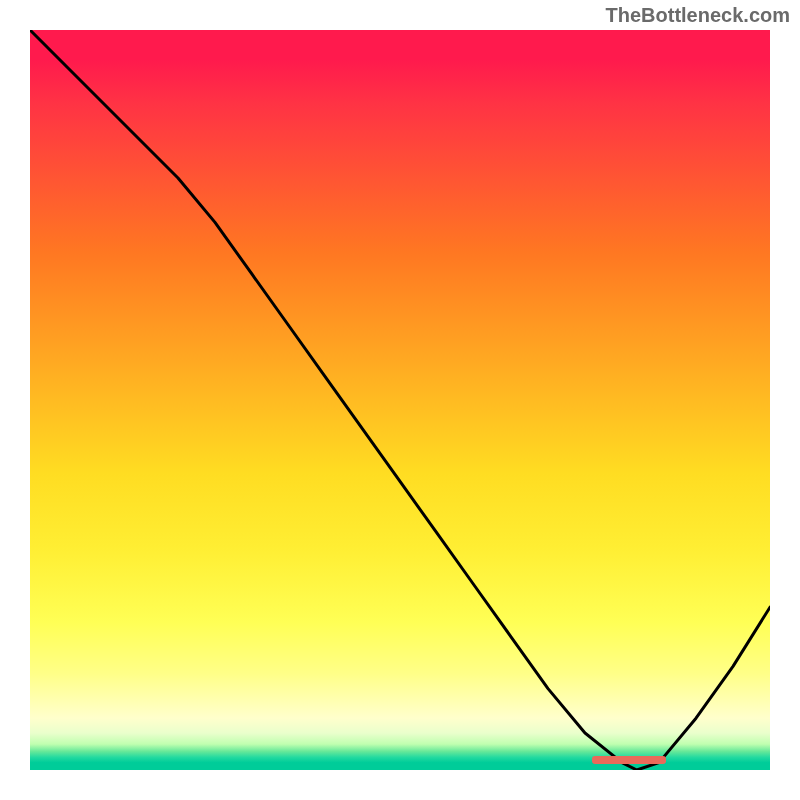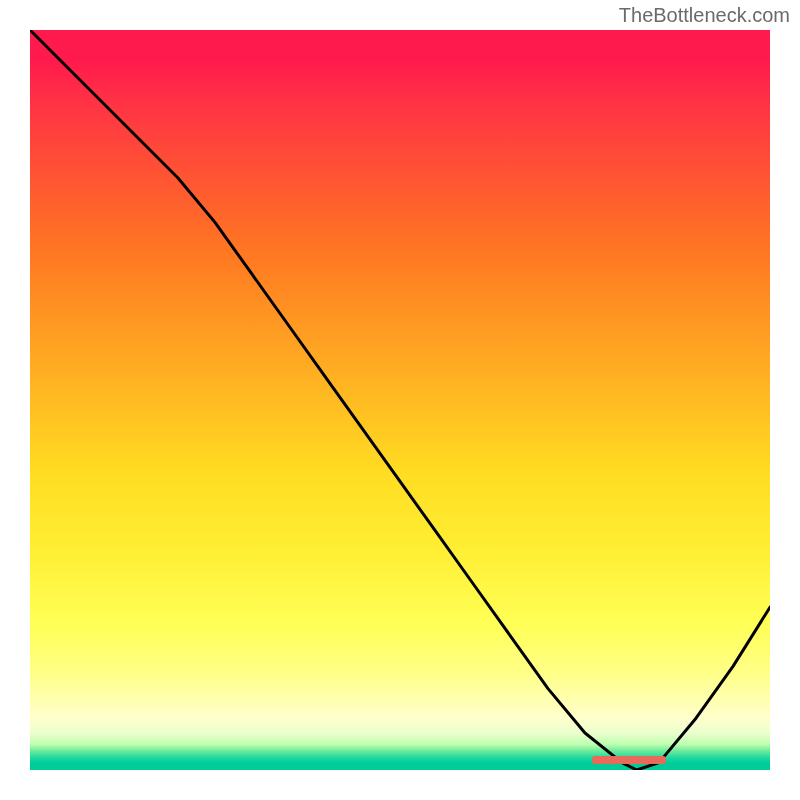--- a/index.html
+++ b/index.html
@@ -10,21 +10,21 @@
     position: relative;
     font-family: Arial, sans-serif;
     overflow: hidden;
   }
   .watermark {
     position: absolute;
     top: 4px;
     right: 10px;
     font-size: 20px;
     color: #6a6a6a;
-    font-weight: 400;
+    font-weight: 700;
     z-index: 10;
   }
   .plot-area {
     position: absolute;
     left: 30px;
     top: 30px;
     width: 740px;
     height: 740px;
   }
   .gradient-bg {

